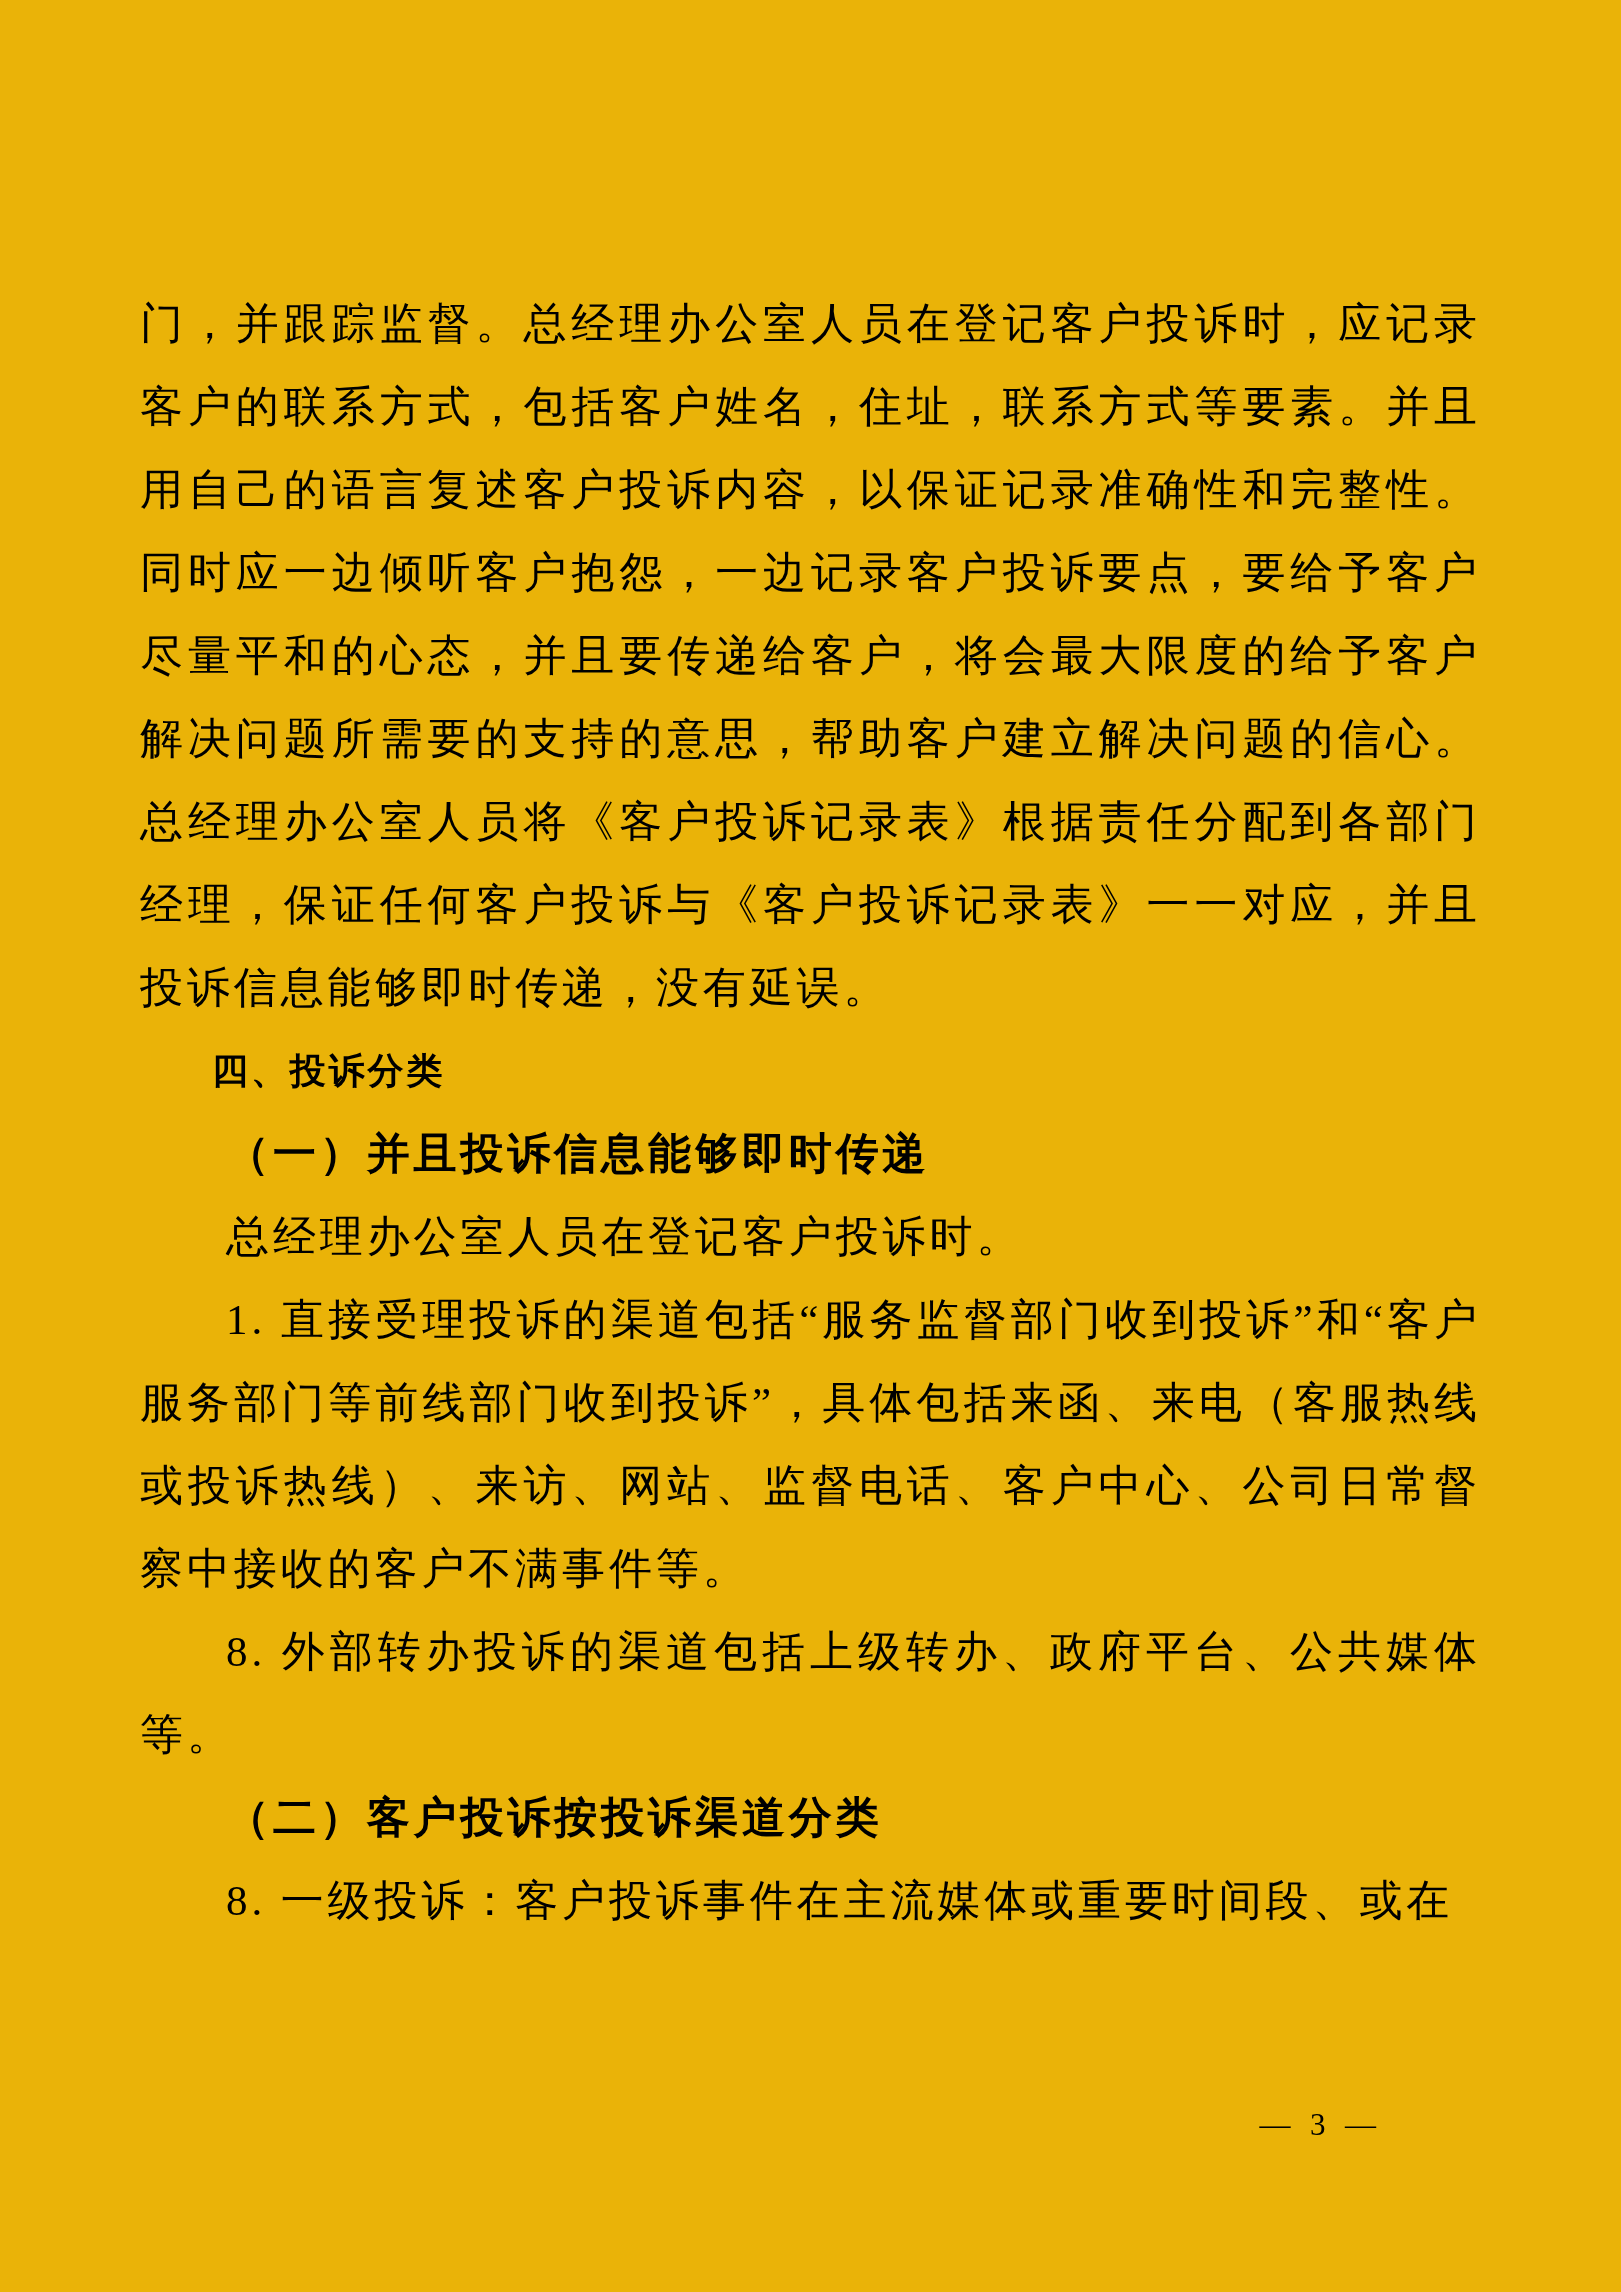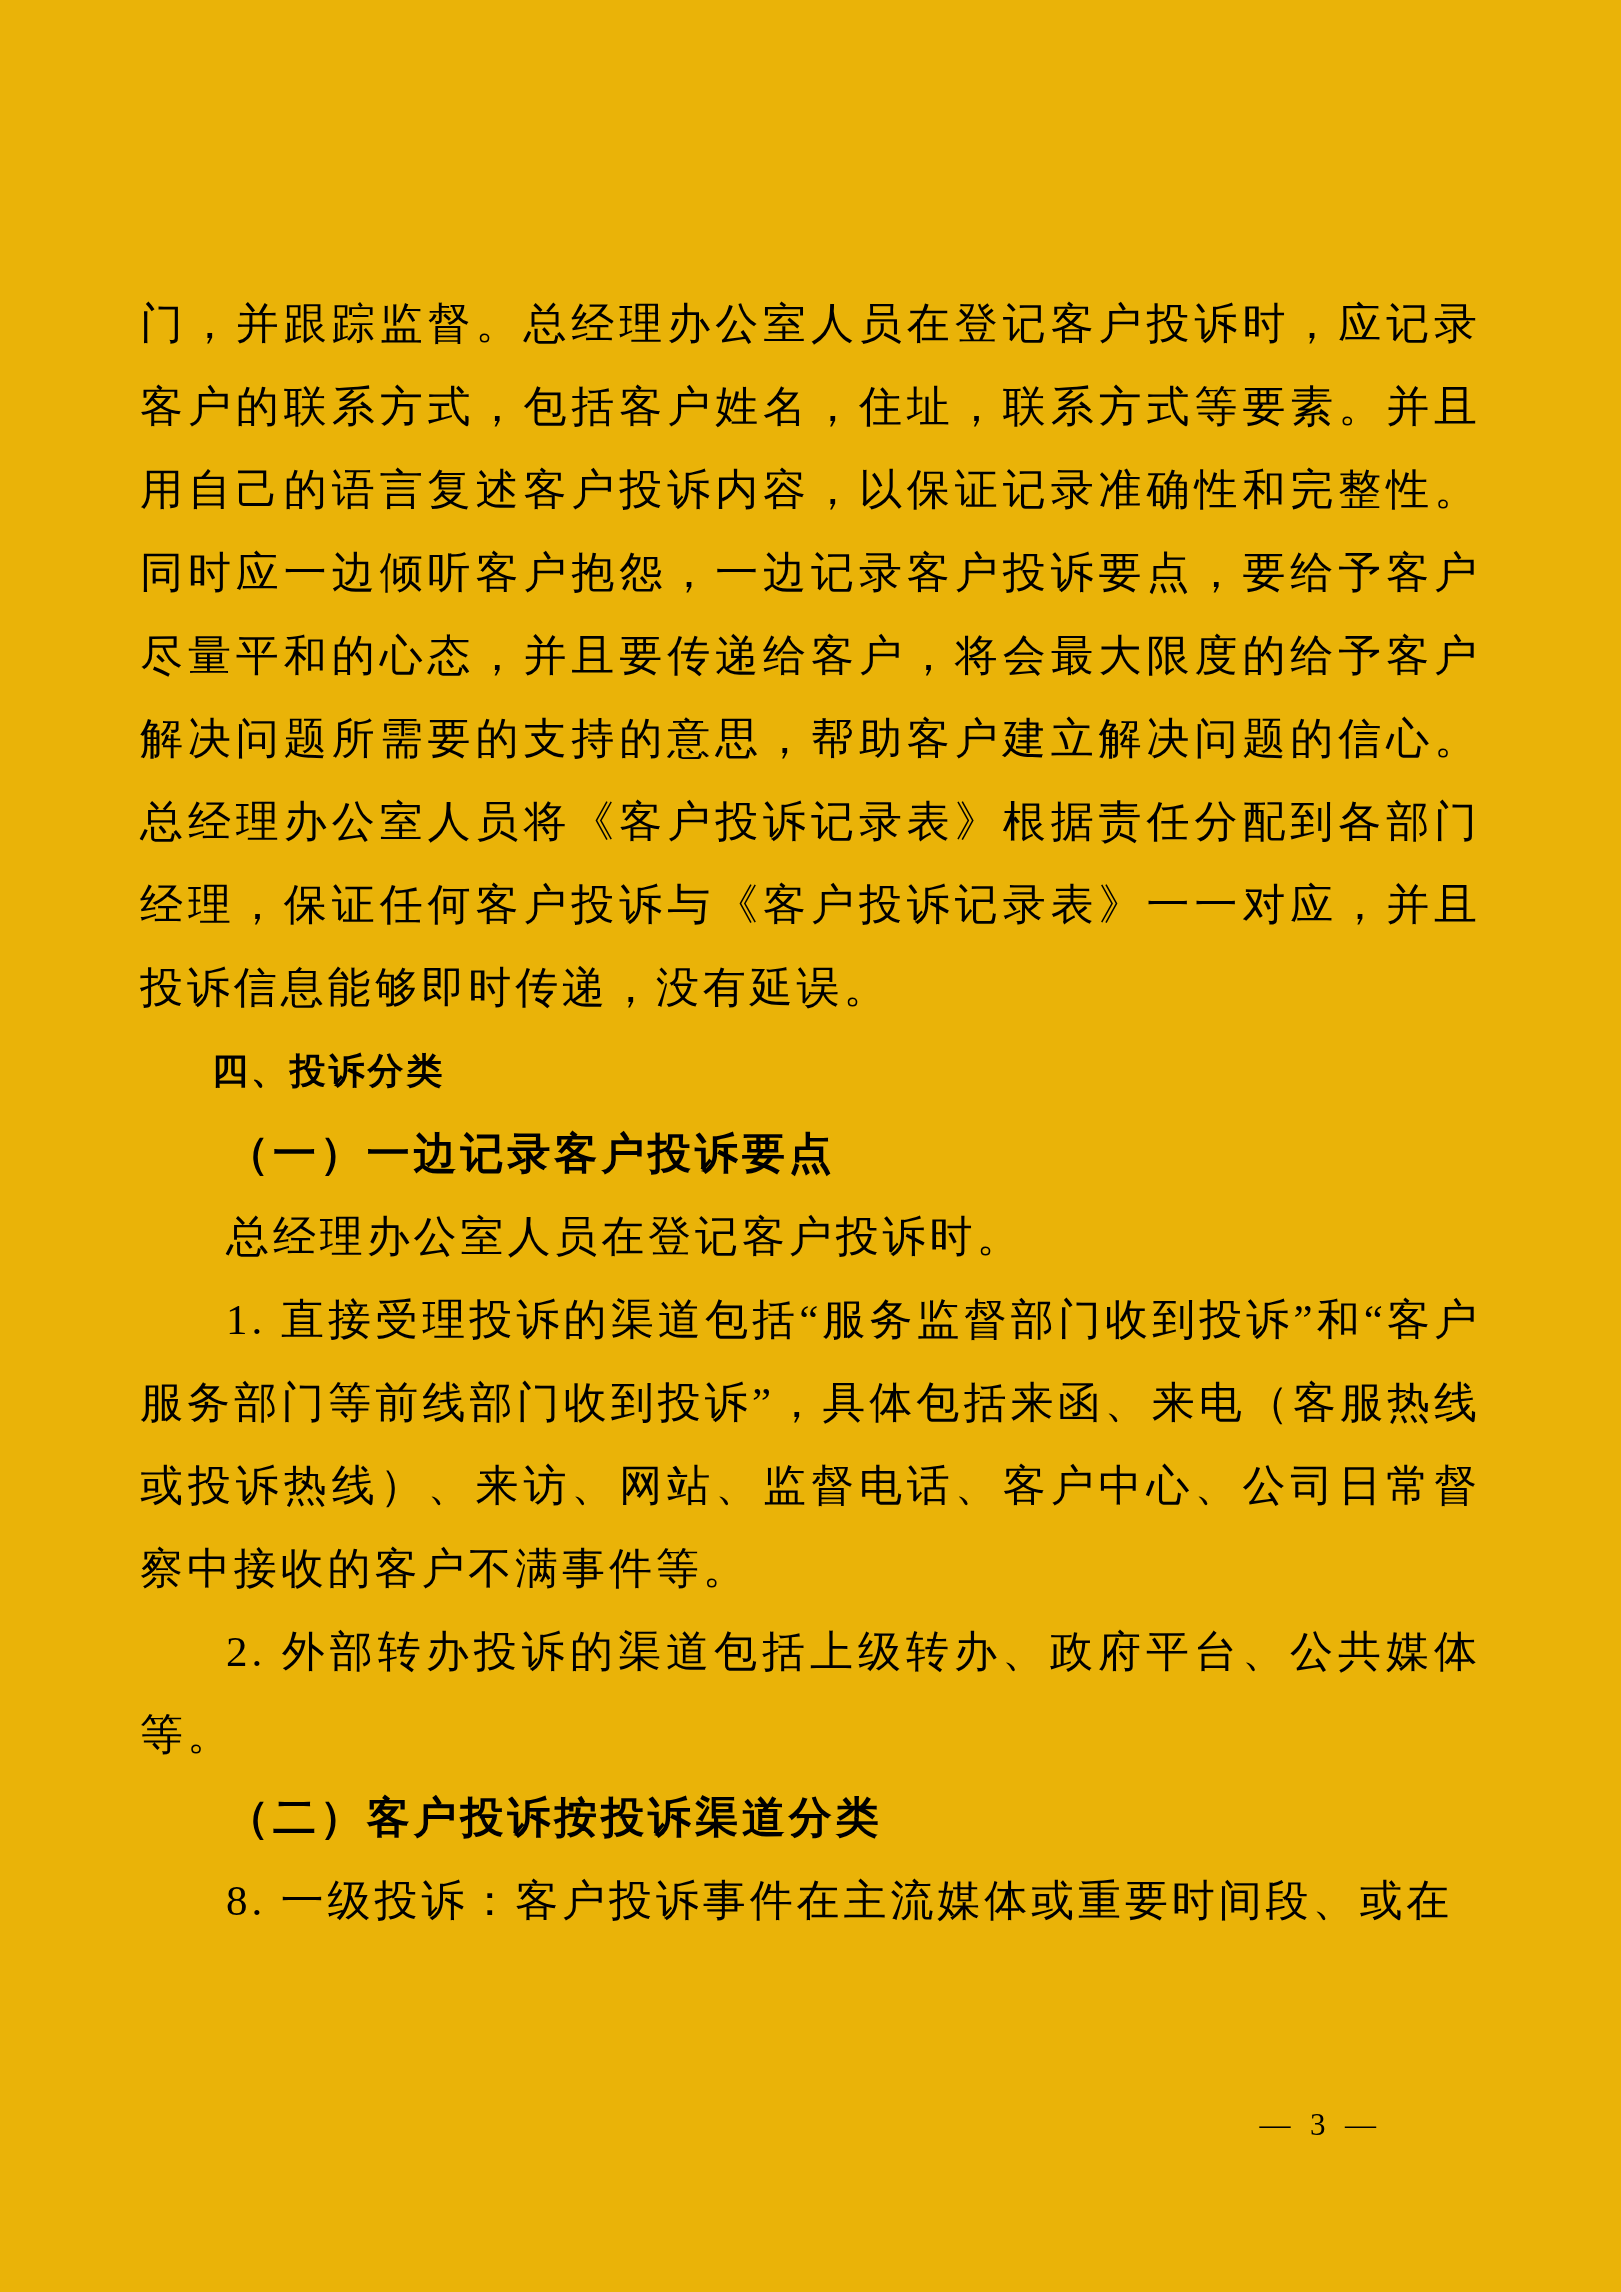--- a/index.html
+++ b/index.html
@@ -67,22 +67,22 @@
     white-space: nowrap;
   }
 </style>
 </head>
 <body>
 
 <div class="page">
   <div class="content">
     <p class="body">门，并跟踪监督。总经理办公室人员在登记客户投诉时，应记录客户的联系方式，包括客户姓名，住址，联系方式等要素。并且用自己的语言复述客户投诉内容，以保证记录准确性和完整性。同时应一边倾听客户抱怨，一边记录客户投诉要点，要给予客户尽量平和的心态，并且要传递给客户，将会最大限度的给予客户解决问题所需要的支持的意思，帮助客户建立解决问题的信心。总经理办公室人员将《客户投诉记录表》根据责任分配到各部门经理，保证任何客户投诉与《客户投诉记录表》一一对应，并且投诉信息能够即时传递，没有延误。</p>
     <h2 class="h1">四、投诉分类</h2>
-    <h3 class="h2">（一）一边记录客户投诉要点</h3>
+    <h3 class="h2">（一）并且投诉信息能够即时传递</h3>
     <p class="body indent">总经理办公室人员在登记客户投诉时。</p>
     <p class="body indent">1. 直接受理投诉的渠道包括“服务监督部门收到投诉”和“客户服务部门等前线部门收到投诉”，具体包括来函、来电（客服热线或投诉热线）、来访、网站、监督电话、客户中心、公司日常督察中接收的客户不满事件等。</p>
-    <p class="body indent">2. 外部转办投诉的渠道包括上级转办、政府平台、公共媒体等。</p>
+    <p class="body indent">8. 外部转办投诉的渠道包括上级转办、政府平台、公共媒体等。</p>
     <h3 class="h2">（二）客户投诉按投诉渠道分类</h3>
     <p class="body indent">8. 一级投诉：客户投诉事件在主流媒体或重要时间段、或在</p>
   </div>
   <div class="page-number">— 3 —</div>
 </div>
 
 
 </body></html>

